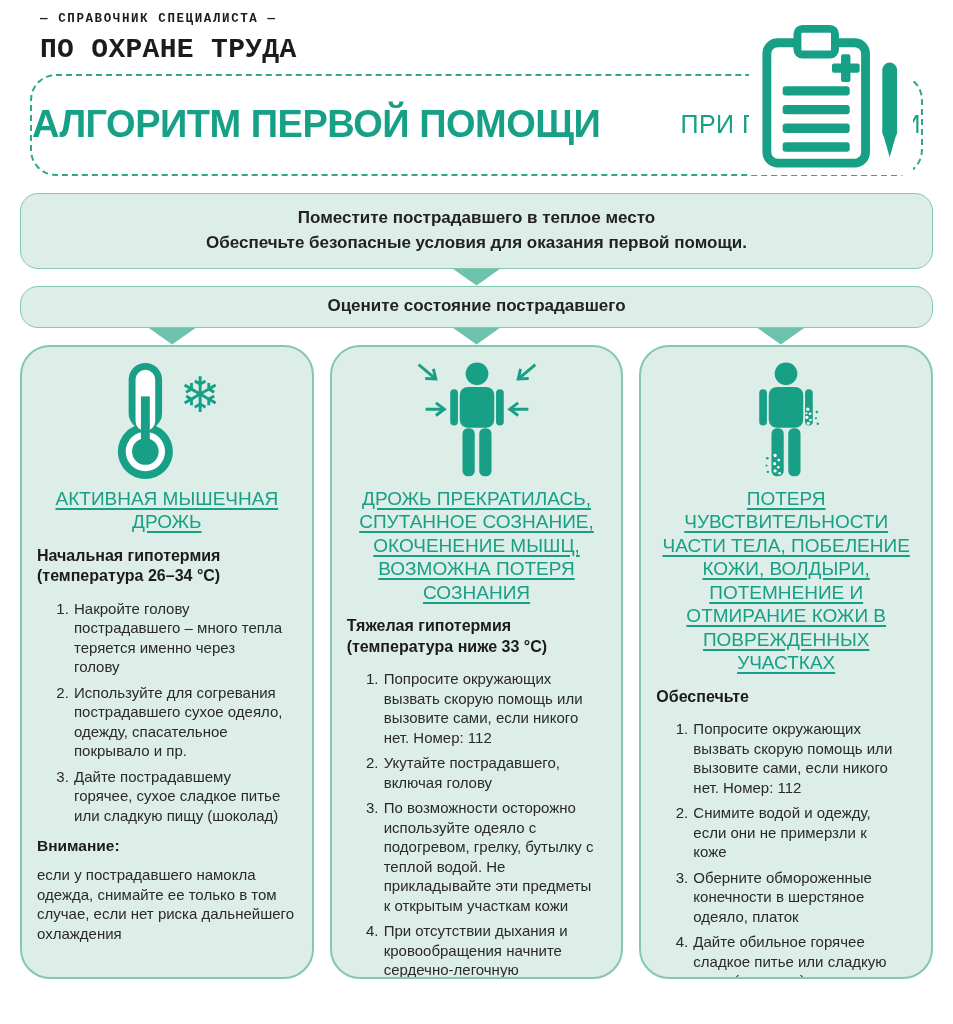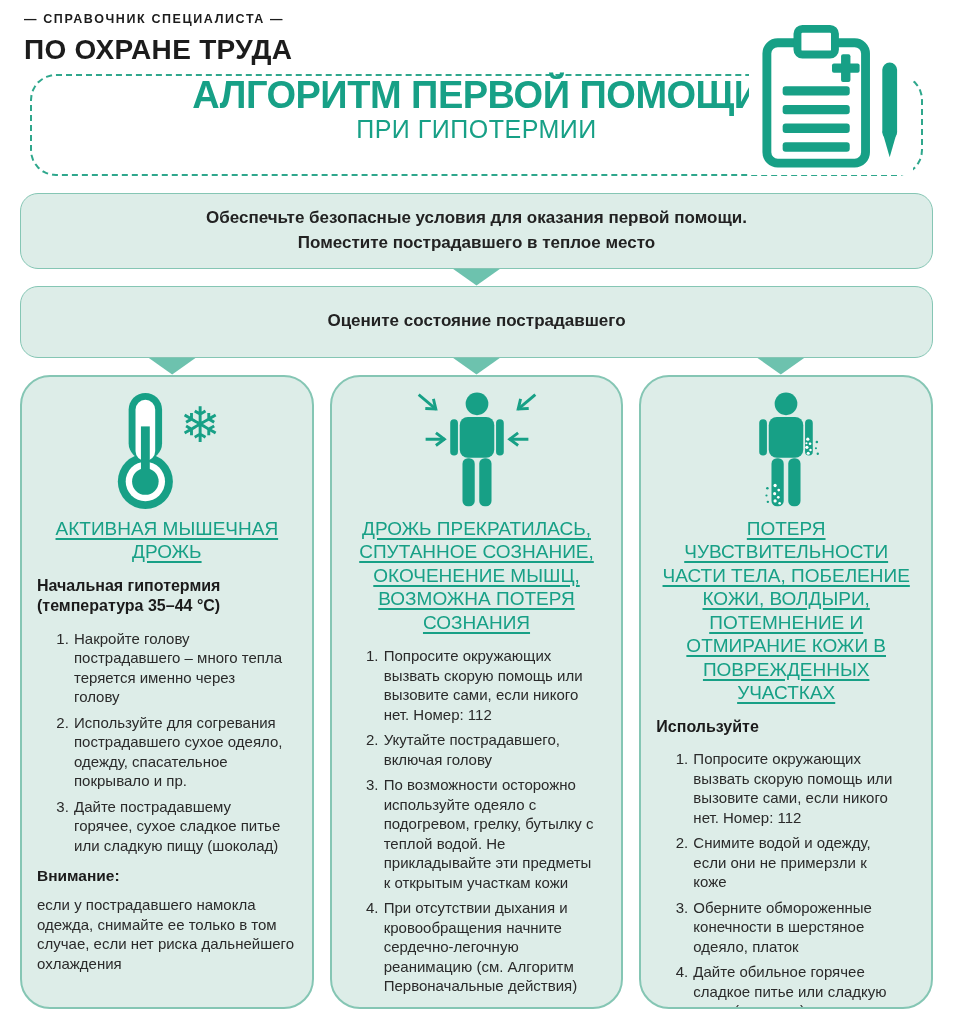--- a/index.html
+++ b/index.html
@@ -8,39 +8,39 @@
     --pborder:#85c6b4;
     --dash:#2ea78c;
     --arrow:#6dc2ae;
     --text:#2a2a2a;
   }
   *{box-sizing:border-box;}
   html,body{margin:0;padding:0;background:#fff;}
   .page{width:953px;height:1024px;background:#fff;font-family:"Liberation Sans",sans-serif;overflow:hidden;position:relative;}
 
   
-  .brand{padding:13px 0 0 24px;font-family:Liberation Sans, sans-serif;color:#1c1c1c;line-height:1.05;}
+  .brand{padding:13px 0 0 40px;font-family:Liberation Mono, monospace;color:#1c1c1c;line-height:1.05;}
   .brand-tagline{font-size:12.5px;font-weight:bold;letter-spacing:1.6px;}
   .brand-name{font-size:28px;font-weight:bold;letter-spacing:0.3px;margin-top:9px;}
 
   
   .title-box{position:relative;margin:9px 30px 0;height:102px;border:2px dashed var(--dash);border-radius:26px;
-    display:flex;flex-direction:column;align-items:center;justify-content:flex-start;}
+    display:flex;flex-direction:row;align-items:center;justify-content:space-between;}
   .title-main{color:var(--accent);font-size:38px;font-weight:bold;letter-spacing:-0.5px;line-height:1.05;}
   .title-sub{color:var(--accent);font-size:25px;font-weight:400;margin-top:0;letter-spacing:0.5px;}
   .header-icon{position:absolute;top:-55px;right:8px;background:#fff;padding:2px 8px;}
   .fill-accent{fill:var(--accent);}
   .stroke-accent{stroke:var(--accent);}
 
   
   .step-box{margin:0 20px;background:var(--panel);border:1.5px solid var(--pborder);border-radius:18px;
     display:flex;flex-direction:column;align-items:center;justify-content:center;
     color:#222;font-weight:bold;font-size:17px;line-height:1.45;text-align:center;}
   .step1{margin-top:17px;height:76px;}
-  .step2{height:72px;}
+  .step2{height:42px;}
   .tri{width:48px;height:17px;background:var(--arrow);clip-path:polygon(0 0,100% 0,50% 100%);margin:0 auto;}
   .tri-row{display:flex;margin:0 20px;}
   .tri-cell{flex:1;}
 
   
   .columns{display:flex;gap:16px;margin:0 20px;height:634px;}
   .col{flex:1;background:var(--panel);border:2px solid var(--pborder);border-radius:30px;padding:10px 15px 12px;overflow:hidden;}
   .col-icon{height:120px;display:flex;align-items:center;justify-content:center;margin-top:4px;}
   .col-heading{color:var(--accent);font-weight:normal;font-size:19px;line-height:1.24;text-align:center;
     text-decoration:underline;text-decoration-thickness:1.5px;text-underline-offset:3px;margin:6px 0 10px;}
@@ -74,22 +74,22 @@
         <rect x="26" y="83" width="68" height="9.5" rx="3" class="fill-accent"></rect>
         <rect x="26" y="102" width="68" height="9.5" rx="3" class="fill-accent"></rect>
         <rect x="26" y="121" width="68" height="9.5" rx="3" class="fill-accent"></rect>
         <rect x="127" y="40" width="15" height="78" rx="7.5" class="fill-accent"></rect>
         <polygon points="127,110 142,110 134.5,136" class="fill-accent"></polygon>
       </svg>
     </div>
   </div>
 
   <div class="step-box step1">
+    <div>Поместите пострадавшего в теплое место</div>
     <div>Обеспечьте безопасные условия для оказания первой помощи.</div>
-    <div>Поместите пострадавшего в теплое место</div>
   </div>
 
   <div class="tri"></div>
 
   <div class="step-box step2">
     <div>Оцените состояние пострадавшего</div>
   </div>
 
   <div class="tri-row">
     <div class="tri-cell">
@@ -111,21 +111,21 @@
           <circle cx="53" cy="92" r="28" class="fill-accent"></circle>
           <rect x="36" y="2" width="34" height="68" rx="17" class="fill-accent"></rect>
           <rect x="43" y="9" width="20" height="62" rx="10" fill="#fff"></rect>
           <circle cx="53" cy="92" r="20" fill="#fff"></circle>
           <rect x="48.5" y="36" width="9" height="50" class="fill-accent"></rect>
           <circle cx="53" cy="92" r="13.5" class="fill-accent"></circle>
           <text x="88" y="52" font-size="50" class="fill-accent snowflake">❄</text>
         </svg>
       </div>
       <div class="col-heading">АКТИВНАЯ МЫШЕЧНАЯ ДРОЖЬ</div>
-      <div class="col-sub">Начальная гипотермия (температура 35–44 °C)</div>
+      <div class="col-sub">Начальная гипотермия (температура 26–34 °C)</div>
       <ol>
         <li>Накройте голову пострадавшего – много тепла теряется именно через голову</li>
         <li>Используйте для согревания пострадавшего сухое одеяло, одежду, спасательное покрывало и пр.</li>
         <li>Дайте пострадавшему горячее, сухое сладкое питье или сладкую пищу (шоколад)</li>
       </ol>
       <div class="note-label">Внимание:</div>
       <div class="note">если у пострадавшего намокла одежда, снимайте ее только в том случае, если нет риска дальнейшего охлаждения</div>
     </div>
 
     <div class="col">
@@ -153,20 +153,21 @@
                 <polyline points="11,-6 19,0 11,6" fill="none"></polyline>
               </g>
             <g transform="translate(130,52) rotate(180)">
                 <line x1="0" y1="0" x2="18" y2="0"></line>
                 <polyline points="11,-6 19,0 11,6" fill="none"></polyline>
               </g>
           </g>
         </svg>
       </div>
       <div class="col-heading">ДРОЖЬ ПРЕКРАТИЛАСЬ, СПУТАННОЕ СОЗНАНИЕ, ОКОЧЕНЕНИЕ МЫШЦ, ВОЗМОЖНА ПОТЕРЯ СОЗНАНИЯ</div>
+      <div class="col-sub">Тяжелая гипотермия (температура ниже 33 °C)</div>
       <ol>
         <li>Попросите окружающих вызвать скорую помощь или вызовите сами, если никого нет. Номер: 112</li>
         <li>Укутайте пострадавшего, включая голову</li>
         <li>По возможности осторожно используйте одеяло с подогревом, грелку, бутылку с теплой водой. Не прикладывайте эти предметы к открытым участкам кожи</li>
         <li>При отсутствии дыхания и кровообращения начните сердечно-легочную реанимацию (см. Алгоритм Первоначальные действия)</li>
       </ol>
 
     </div>
 
     <div class="col">
@@ -198,21 +199,21 @@
             <circle cx="109" cy="55" r="1.4"></circle>
               <circle cx="108" cy="62" r="1.2"></circle>
               <circle cx="110" cy="68" r="1.3"></circle>
             <circle cx="54.5" cy="106" r="1.4"></circle>
               <circle cx="53.5" cy="114" r="1.2"></circle>
               <circle cx="55" cy="121" r="1.3"></circle>
           </g>
         </svg>
       </div>
       <div class="col-heading">ПОТЕРЯ ЧУВСТВИТЕЛЬНОСТИ ЧАСТИ ТЕЛА, ПОБЕЛЕНИЕ КОЖИ, ВОЛДЫРИ, ПОТЕМНЕНИЕ И ОТМИРАНИЕ КОЖИ В ПОВРЕЖДЕННЫХ УЧАСТКАХ</div>
-      <div class="col-sub">Используйте</div>
+      <div class="col-sub">Обеспечьте</div>
       <ol>
         <li>Попросите окружающих вызвать скорую помощь или вызовите сами, если никого нет. Номер: 112</li>
         <li>Снимите водой и одежду, если они не примерзли к коже</li>
         <li>Оберните обмороженные конечности в шерстяное одеяло, платок</li>
         <li>Дайте обильное горячее сладкое питье или сладкую пищу (шоколад)</li>
       </ol>
       <div class="note-label">Внимание:</div>
 
     </div>
 

